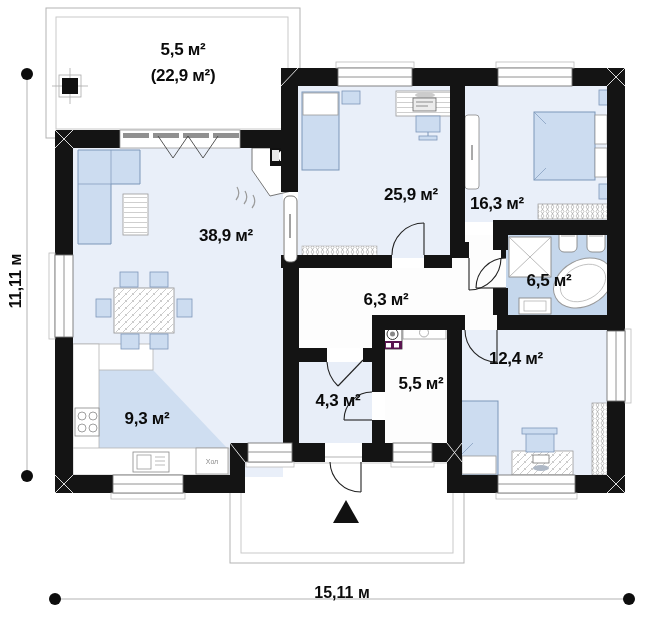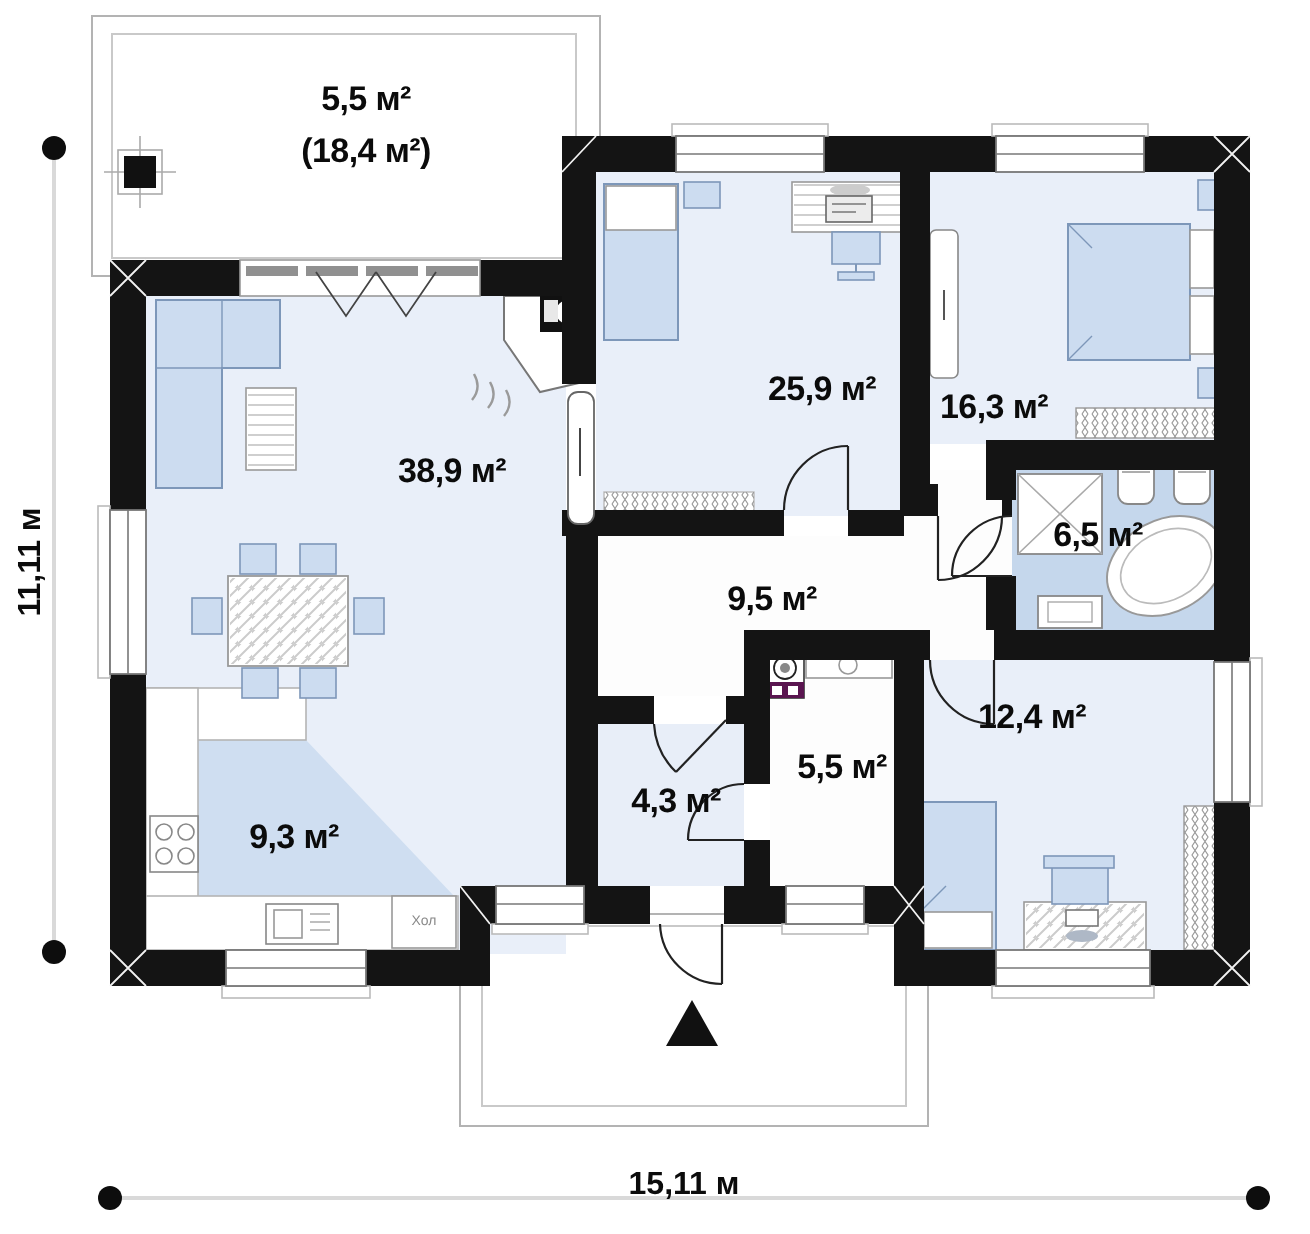--- a/index.html
+++ b/index.html
@@ -308,26 +308,26 @@
     <line x1="27" y1="74" x2="27" y2="476" stroke="#d9d9d9" stroke-width="2"></line>
     <circle cx="27" cy="74" r="6" fill="#0d0d0d"></circle>
     <circle cx="27" cy="476" r="6" fill="#0d0d0d"></circle>
     <line x1="55" y1="599" x2="629" y2="599" stroke="#d9d9d9" stroke-width="2"></line>
     <circle cx="55" cy="599" r="6" fill="#0d0d0d"></circle>
     <circle cx="629" cy="599" r="6" fill="#0d0d0d"></circle>
   </g>
 </svg>
 
 <div class="lbl" style="left:183px;top:50px">5,5 м²</div>
-<div class="lbl" style="left:183px;top:76px">(18,4 м²)</div>
+<div class="lbl" style="left:183px;top:76px">(22,9 м²)</div>
 <div class="lbl" style="left:226px;top:236px">38,9 м²</div>
 <div class="lbl" style="left:411px;top:195px">25,9 м²</div>
 <div class="lbl" style="left:497px;top:204px">16,3 м²</div>
-<div class="lbl" style="left:549px;top:268px">6,5 м²</div>
-<div class="lbl" style="left:386px;top:300px">9,5 м²</div>
+<div class="lbl" style="left:549px;top:281px">6,5 м²</div>
+<div class="lbl" style="left:386px;top:300px">6,3 м²</div>
 <div class="lbl" style="left:516px;top:359px">12,4 м²</div>
 <div class="lbl" style="left:421px;top:384px">5,5 м²</div>
 <div class="lbl" style="left:338px;top:401px">4,3 м²</div>
 <div class="lbl" style="left:147px;top:419px">9,3 м²</div>
 <div class="lbl-tiny" style="left:212px;top:461px">Хол</div>
 <div class="lbl-dim vert" style="left:16px;top:281px">11,11 м</div>
 <div class="lbl-dim" style="left:342px;top:593px">15,11 м</div>
 
 </div>
 

